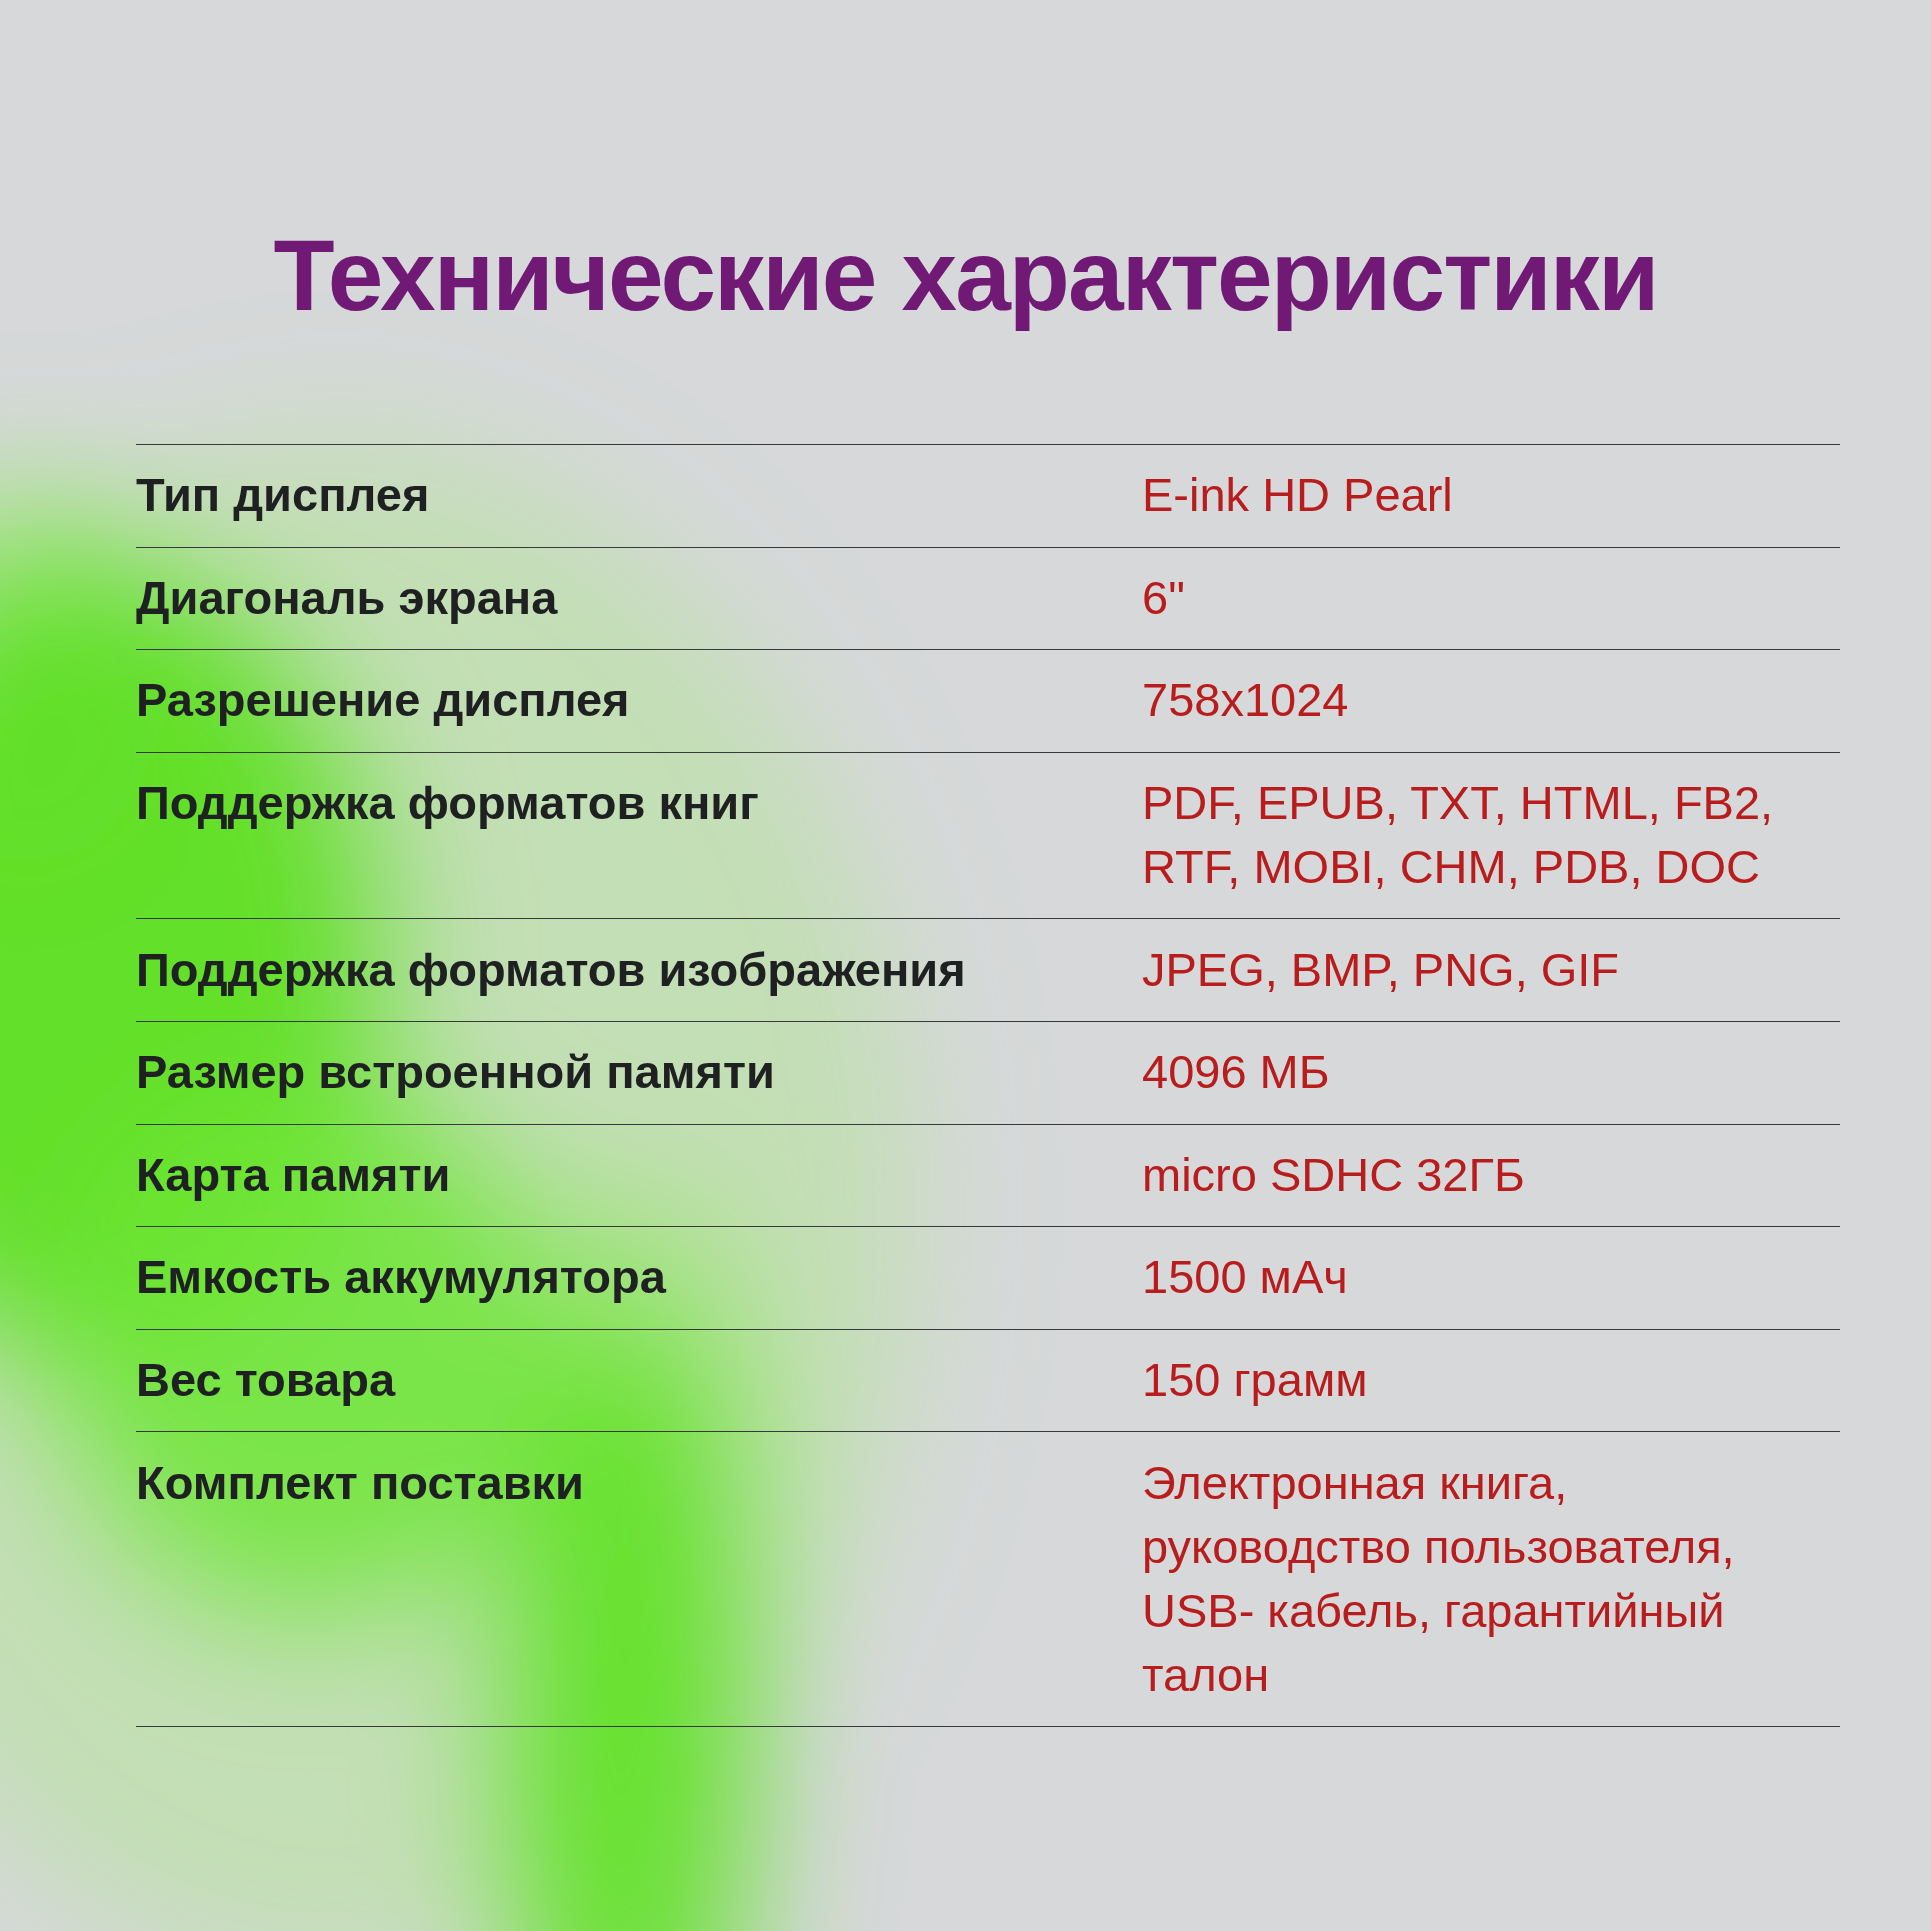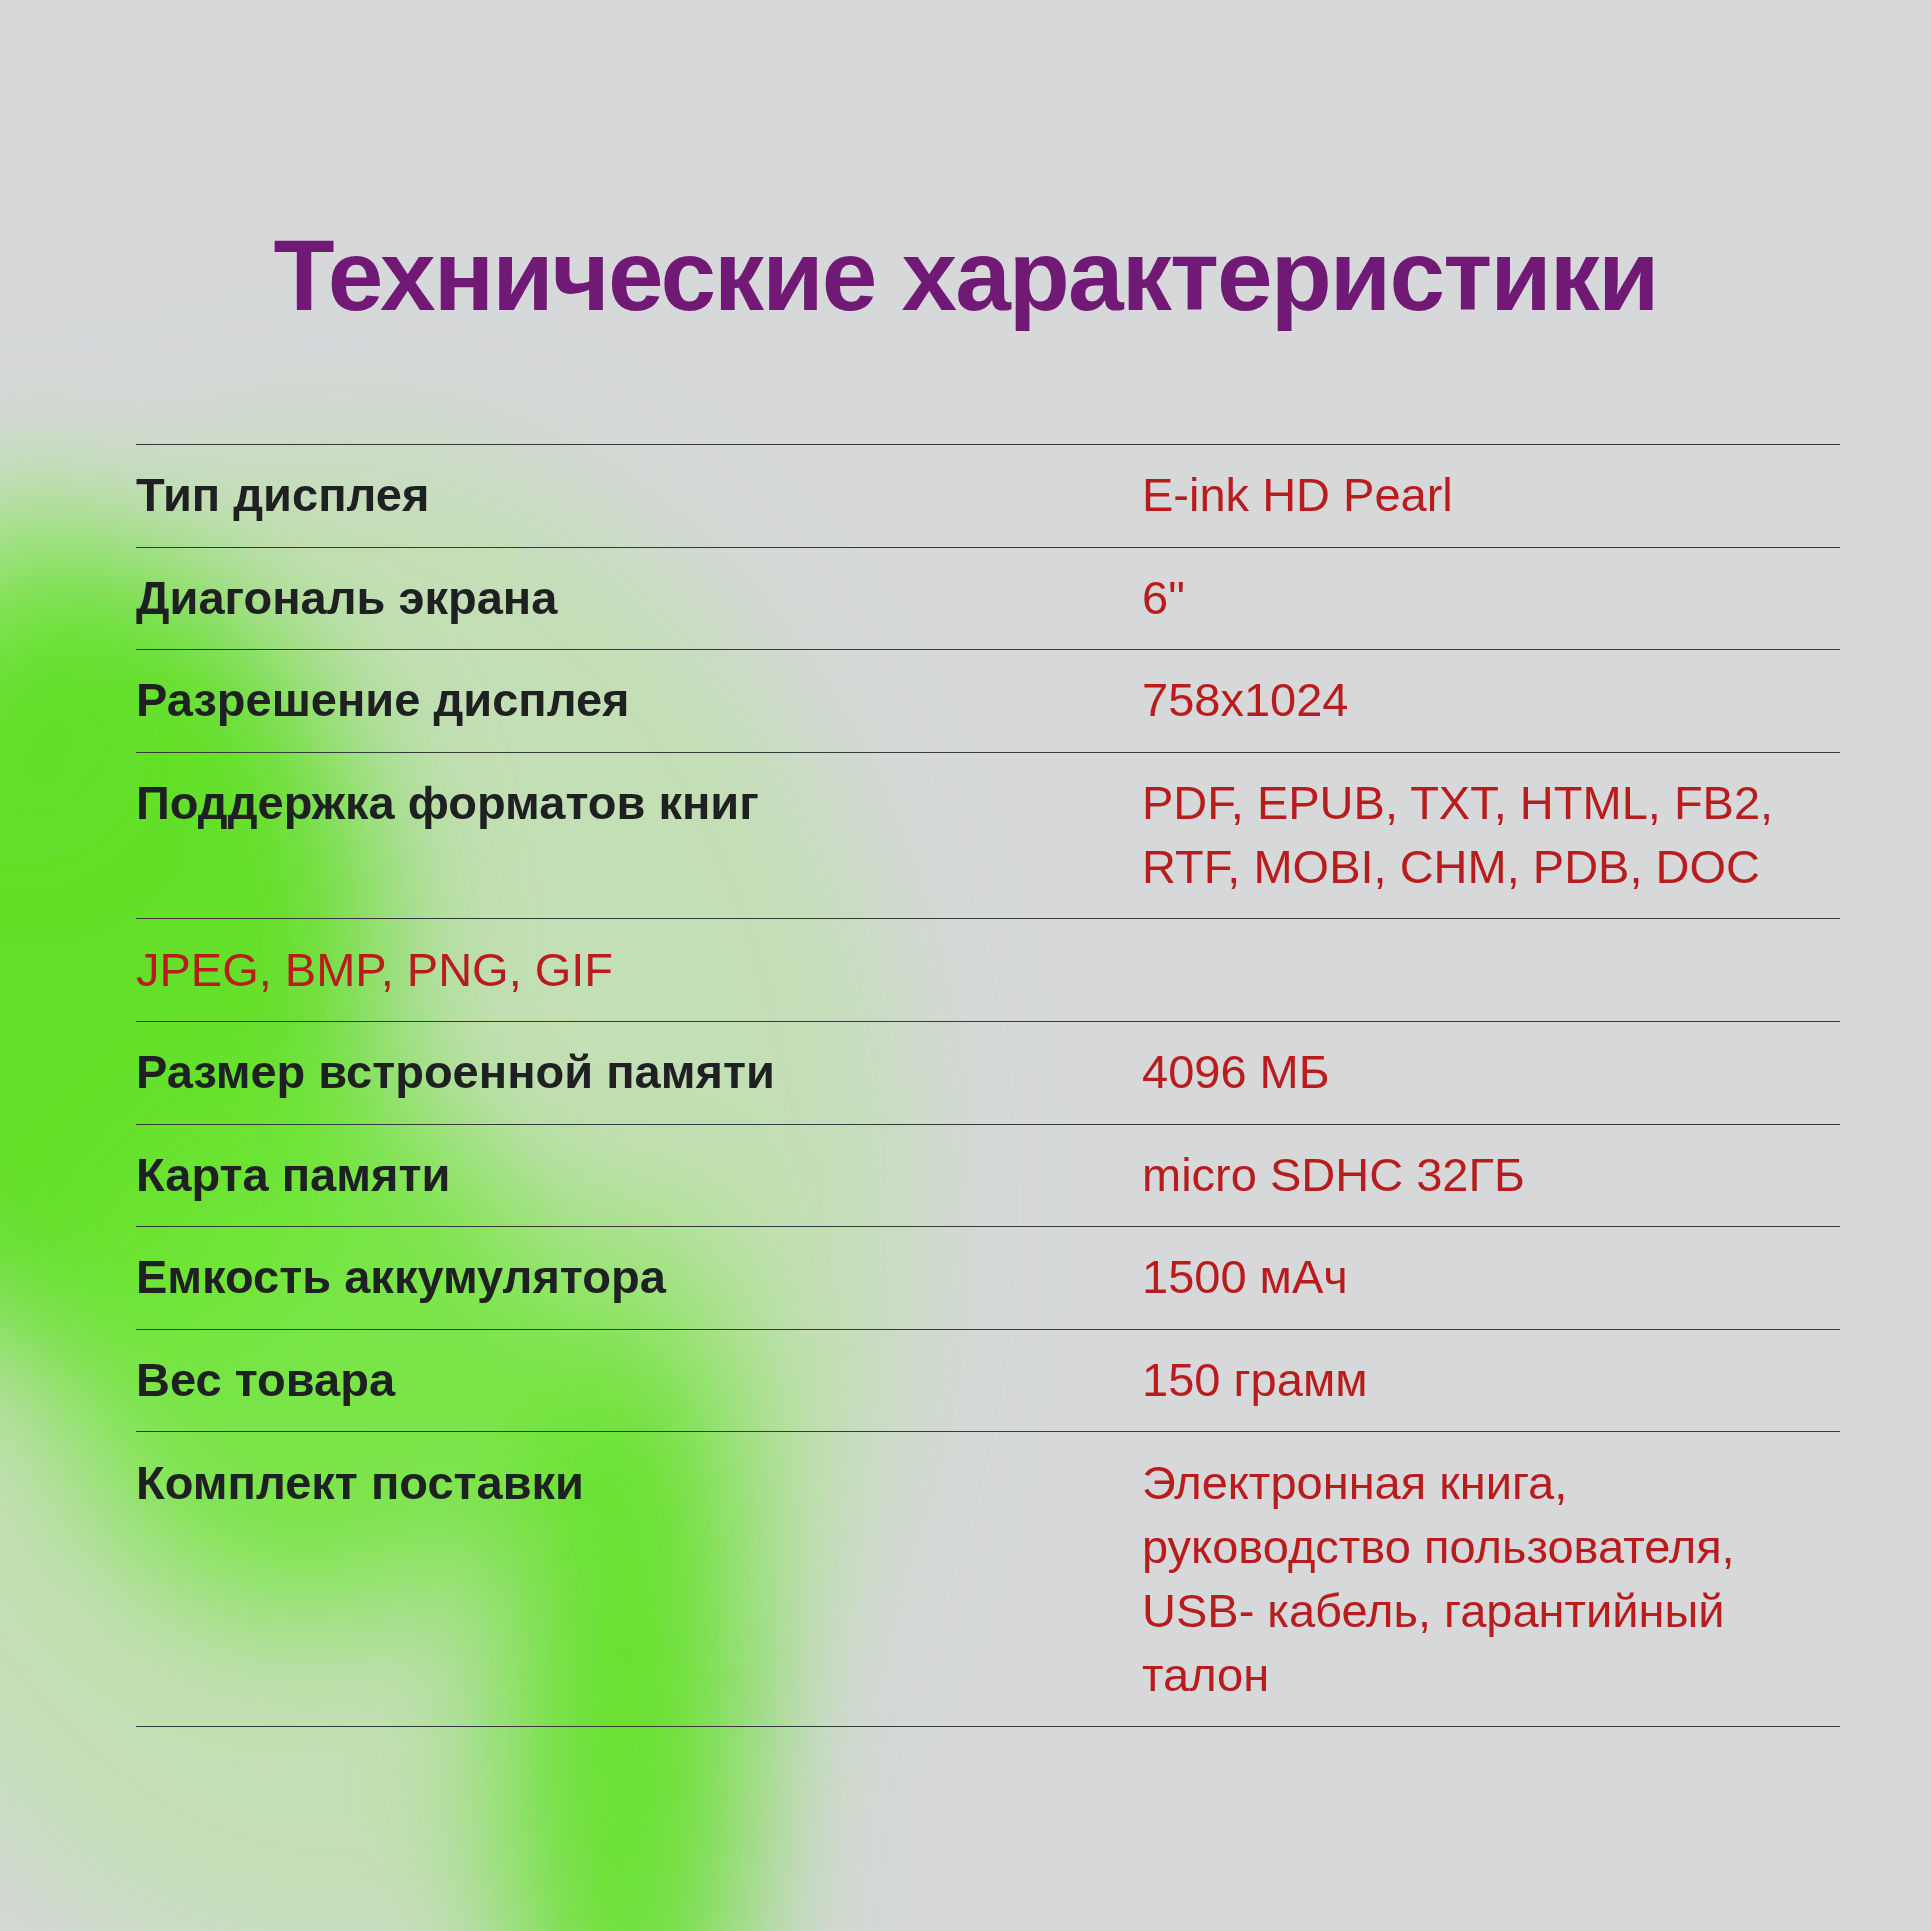--- a/index.html
+++ b/index.html
@@ -104,20 +104,21 @@
     <div class="spec-value">758x1024</div>
   </div>
 
   <div class="spec-row">
     <div class="spec-label">Поддержка форматов книг</div>
     <div class="spec-value">PDF, EPUB, TXT, HTML, FB2,
 RTF, MOBI, CHM, PDB, DOC</div>
   </div>
 
   <div class="spec-row">
+    <div class="spec-label">Поддержка форматов изображения</div>
     <div class="spec-value">JPEG, BMP, PNG, GIF</div>
   </div>
 
   <div class="spec-row">
     <div class="spec-label">Размер встроенной памяти</div>
     <div class="spec-value">4096 МБ</div>
   </div>
 
   <div class="spec-row">
     <div class="spec-label">Карта памяти</div>

